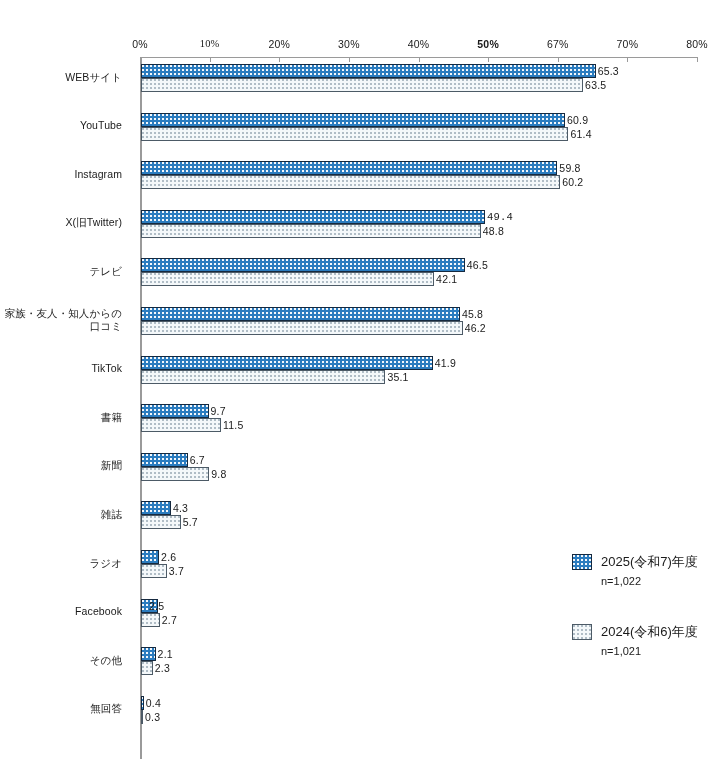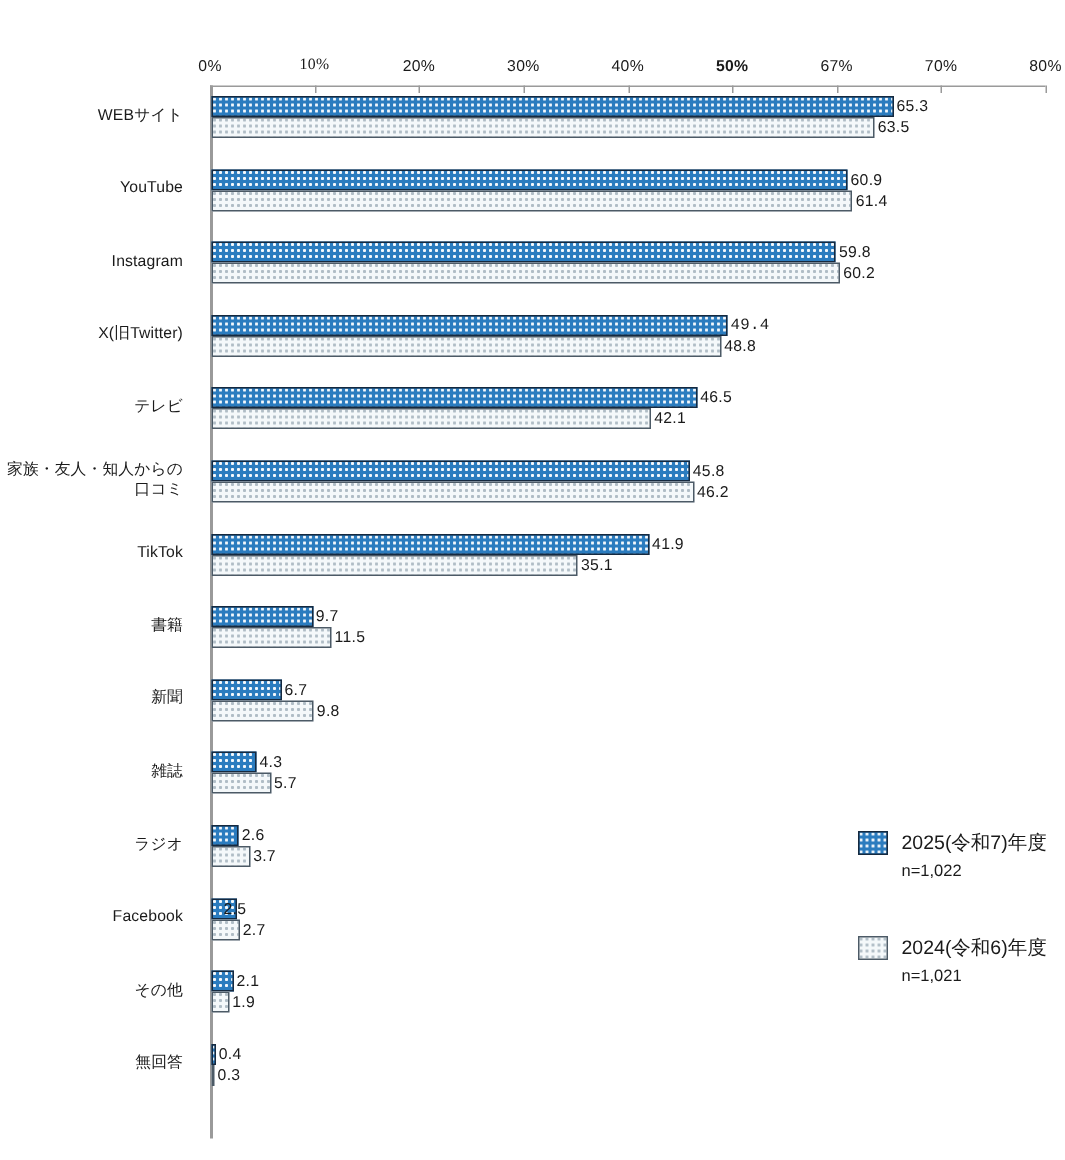--- a/index.html
+++ b/index.html
@@ -243,21 +243,21 @@
       <div class="bar-value" style="left: 223.069px; top: 419.2px;">11.5</div>
       <div class="bar bar-old" style="top: 466.8px; width: 68.2325px;"></div>
       <div class="bar-value" style="left: 211.232px; top: 467.8px;">9.8</div>
       <div class="bar bar-old" style="top: 515.4px; width: 39.6863px;"></div>
       <div class="bar-value" style="left: 182.686px; top: 516.4px;">5.7</div>
       <div class="bar bar-old" style="top: 564px; width: 25.7613px;"></div>
       <div class="bar-value" style="left: 168.761px; top: 565px;">3.7</div>
       <div class="bar bar-old" style="top: 612.6px; width: 18.7987px;"></div>
       <div class="bar-value" style="left: 161.799px; top: 613.6px;">2.7</div>
       <div class="bar bar-old" style="top: 661.2px; width: 11.8362px;"></div>
-      <div class="bar-value" style="left: 154.836px; top: 662.2px;">1.9</div>
+      <div class="bar-value" style="left: 154.836px; top: 662.2px;">2.3</div>
       <div class="bar bar-old" style="top: 709.8px; width: 2.08875px;"></div>
       <div class="bar-value" style="left: 145.089px; top: 710.8px;">0.3</div>
     </div>
 
   <div class="legend" id="legend">
       <div class="legend-row" style="top: 0px;">
         <div class="legend-swatch new"></div>
         <div class="legend-title">2025(令和7)年度</div>
         <div class="legend-n">n=1,022</div>
       </div>

